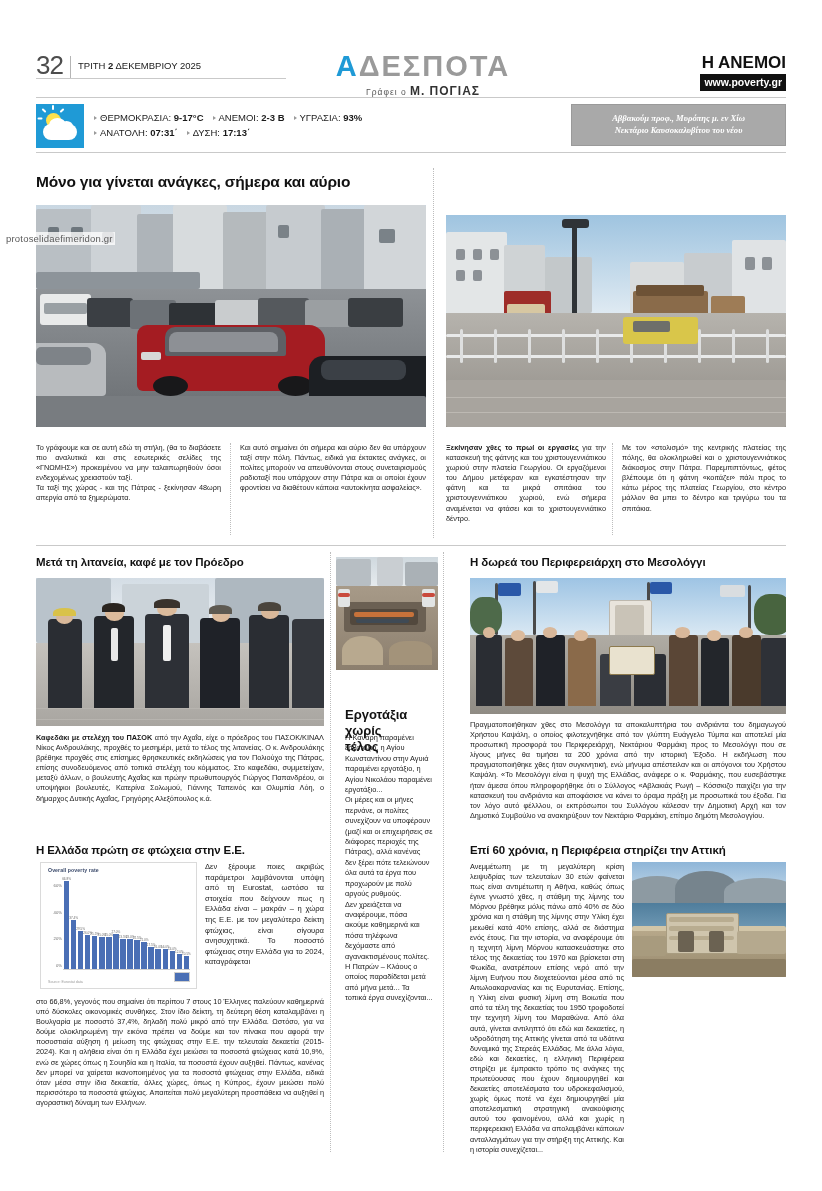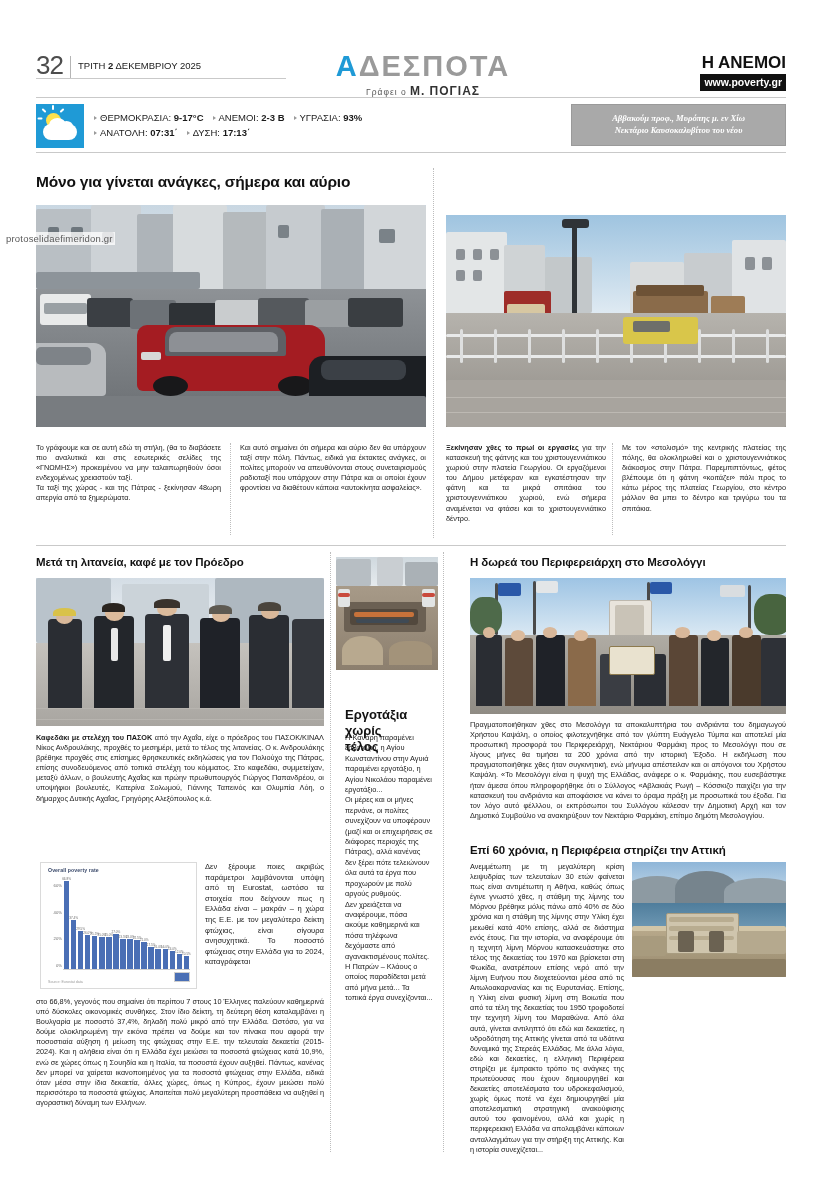--- a/index.html
+++ b/index.html
@@ -456,20 +456,23 @@
     <div class="blob" style="left:89%;top:28%;width:12%;height:60%;background:#34373d;border-radius:4px 4px 0 0;"></div>
 
     <div class="blob" style="left:0;top:88%;width:100%;height:1px;background:#b7b4af;"></div>
     <div class="blob" style="left:0;top:95%;width:100%;height:1px;background:#b7b4af;"></div>
   </div>
 
   <div class="body-txt" style="position:absolute; left:36px; top:733px; width:288px;">
     <b>Καφεδάκι με στελέχη του ΠΑΣΟΚ</b><span> από την Αχαΐα, είχε ο πρόεδρος του ΠΑΣΟΚ/ΚΙΝΑΛ Νίκος Ανδρουλάκης, προχθές το μεσημέρι, μετά το τέλος της λιτανείας. Ο κ. Ανδρουλάκης βρέθηκε προχθές στις επίσημες θρησκευτικές εκδηλώσεις για τον Πολιούχο της Πάτρας, επίσης συνοδευόμενος από τοπικά στελέχη του κόμματος. Στο καφεδάκι, συμμετείχαν, μεταξύ άλλων, ο βουλευτής Αχαΐας και πρώην πρωθυπουργός Γιώργος Παπανδρέου, οι υποψήφιοι βουλευτές, Κατερίνα Σολωμού, Γιάννης Ταπεινός και Ολυμπία Λόη, ο δήμαρχος Δυτικής Αχαΐας, Γρηγόρης Αλεξόπουλος κ.ά.</span>
   </div>
 
+  <div style="position:absolute; left:36px; top:843px; width:288px;">
+    <div class="hl-mid">Η Ελλάδα πρώτη σε φτώχεια στην Ε.Ε.</div>
+  </div>
 
   <div class="chart-box" style="left:40px; top:862px; width:157px; height:127px;">
     <div class="chart-title">Overall poverty rate</div>
     <div class="chart-axis-y" id="yaxis">
         <div class="ytick" style="bottom: 0%; top: auto;">0%</div>
         <div class="ytick" style="bottom: 28.5714%; top: auto;">20%</div>
         <div class="ytick" style="bottom: 57.1429%; top: auto;">40%</div>
         <div class="ytick" style="bottom: 85.7143%; top: auto;">60%</div>
       </div>
     <div class="chart-plot" id="plot">

